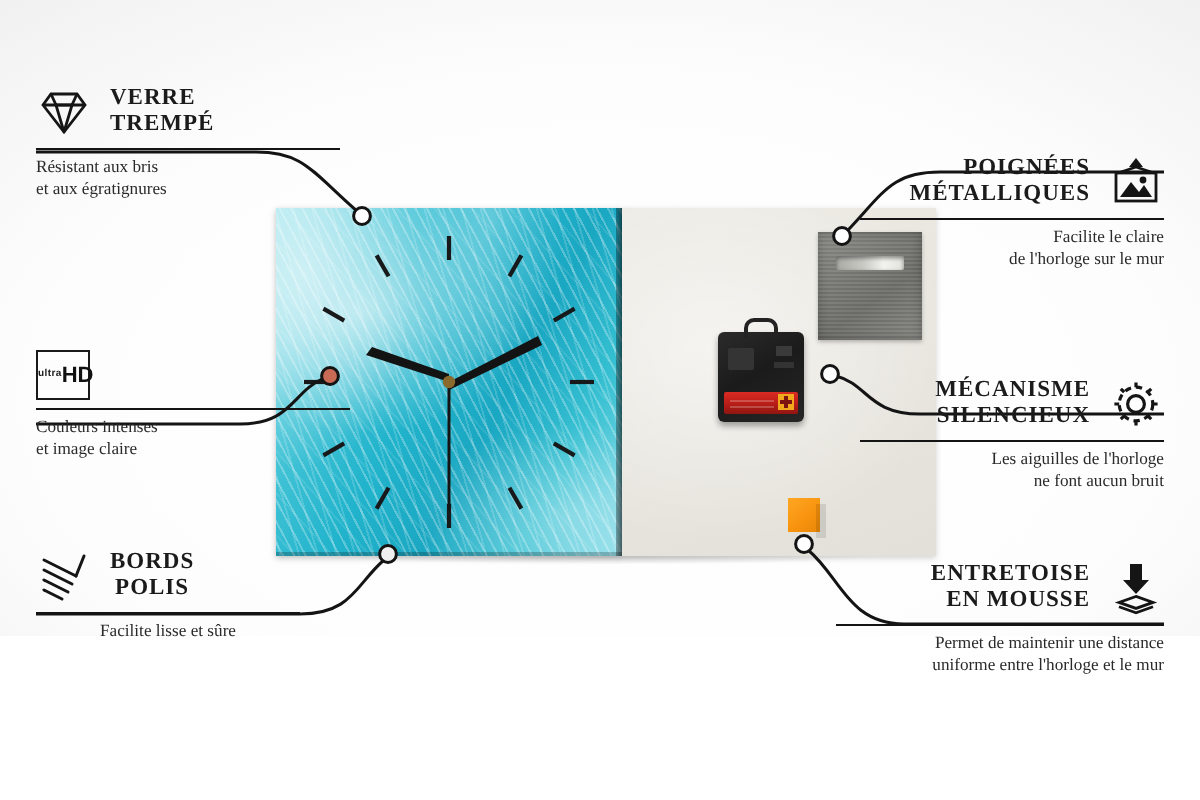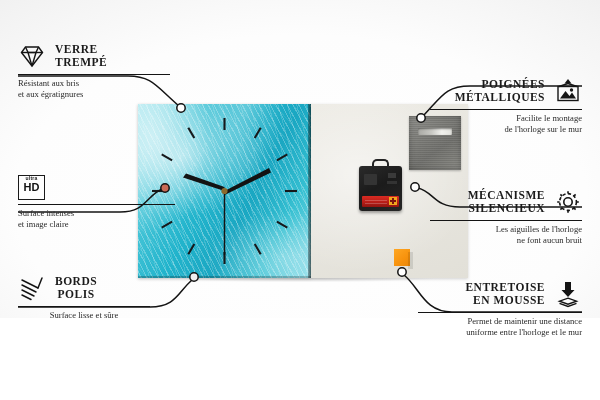--- a/index.html
+++ b/index.html
@@ -194,22 +194,22 @@
     white-space: pre-line;
   }
   .feat.right .sub { text-align: right; }
   .ico { width: 28px; height: 28px; flex: 0 0 28px; }
   .ico svg { display: block; width: 28px; height: 28px; }
 
   
   .hd-badge {
     width: 27px; height: 25px; flex: 0 0 27px;
     border: 1.4px solid #1a1a1a;
-    display: flex; flex-direction: column;
-    align-items: center; justify-content: flex-start;
+    display: flex; flex-direction: row;
+    align-items: center; justify-content: space-between;
     line-height: 1;
   }
   .hd-badge .u {
     font-family: "Liberation Sans", sans-serif;
     font-size: 5px; font-weight: bold; letter-spacing: .2px; color: #1a1a1a;
   }
   .hd-badge .h {
     font-family: "Liberation Sans", sans-serif;
     font-size: 11px; font-weight: bold; letter-spacing: 0; color: #111;
     margin-top: 1px;
@@ -327,62 +327,62 @@
   </div>
 
   <div class="feat left" style="left:18px; top:175px; width:157px;">
     <div class="row">
       <span class="hd-badge">
         <span class="u">ultra</span>
         <span class="h">HD</span>
       </span>
     </div>
     <div class="rule"></div>
-    <div class="sub">Surface intenses
+    <div class="sub">Couleurs intenses
 et image claire</div>
   </div>
 
   <div class="feat left" style="left:18px; top:274px; width:132px;text-align:center;">
     <div class="row">
       <span class="ico">
         <svg viewBox="0 0 28 28">
           <g stroke="#151515" stroke-width="1.5" fill="none" stroke-linecap="round">
             <path d="M4 6 L20 14"></path>
             <path d="M4 11 L18 18"></path>
             <path d="M4 16 L16 22"></path>
             <path d="M4 21 L13 25.5"></path>
             <path d="M20 14 L24 4"></path>
           </g>
         </svg>
       </span>
       <span class="ttl">BORDS
 POLIS</span>
     </div>
     <div class="rule"></div>
-    <div class="sub">Surface lisse et sûre</div>
+    <div class="sub">Facilite lisse et sûre</div>
   </div>
 
   <div class="feat right" style="left:430px; top:42px; width:152px;margin-top:35px;">
     <div class="row">
       <span class="ttl">POIGNÉES
 MÉTALLIQUES</span>
       <span class="ico">
         <svg viewBox="0 0 28 28">
           <g fill="none" stroke="#151515" stroke-width="1.4">
             <path d="M14 2 L10.5 6.5 L17.5 6.5 Z" fill="#151515" stroke="none"></path>
             <path d="M14 6.5 L5 9.5 M14 6.5 L23 9.5"></path>
             <rect x="4" y="9.5" width="20" height="14"></rect>
             <path d="M6 21.5 L11.5 14 L15.5 19 L18 15.5 L22 21.5 Z" fill="#151515" stroke="none"></path>
             <circle cx="17.5" cy="13" r="1.7" fill="#151515" stroke="none"></circle>
           </g>
         </svg>
       </span>
     </div>
     <div class="rule"></div>
-    <div class="sub">Facilite le montage
+    <div class="sub">Facilite le claire
 de l'horloge sur le mur</div>
   </div>
 
   <div class="feat right" style="left:430px; top:188px; width:152px;">
     <div class="row">
       <span class="ttl">MÉCANISME
 SILENCIEUX</span>
       <span class="ico">
         <svg viewBox="0 0 28 28">
           <g fill="none" stroke="#151515" stroke-width="1.6">

